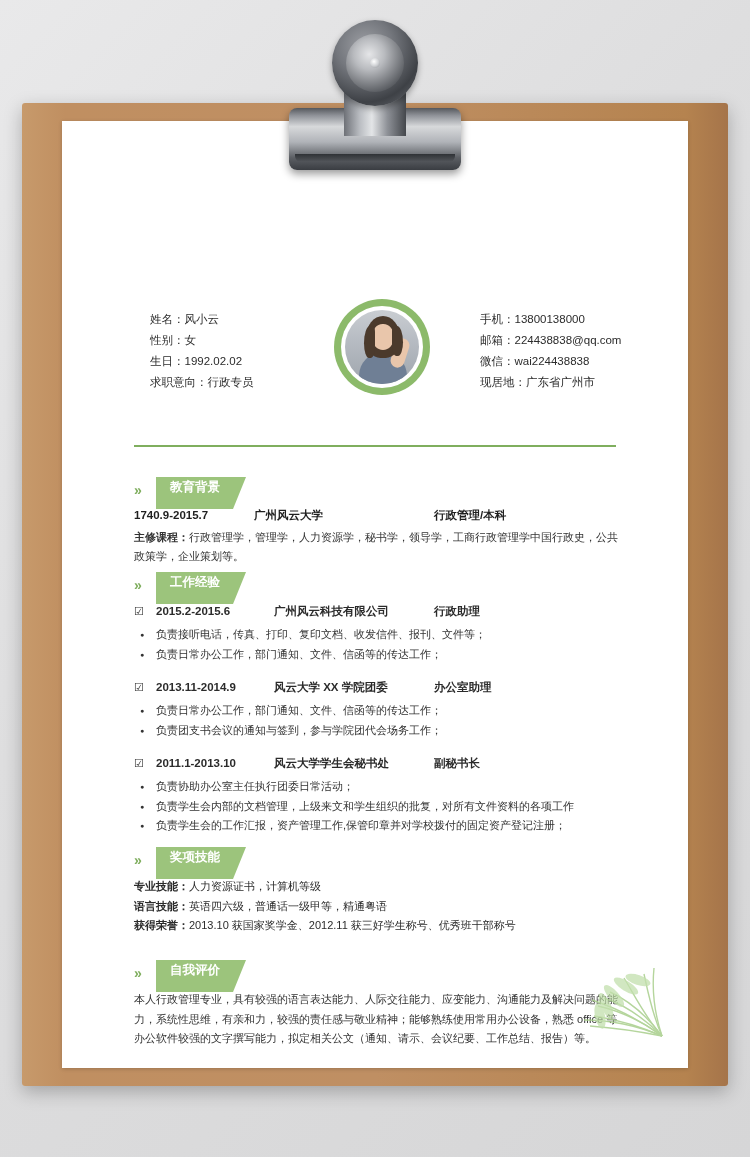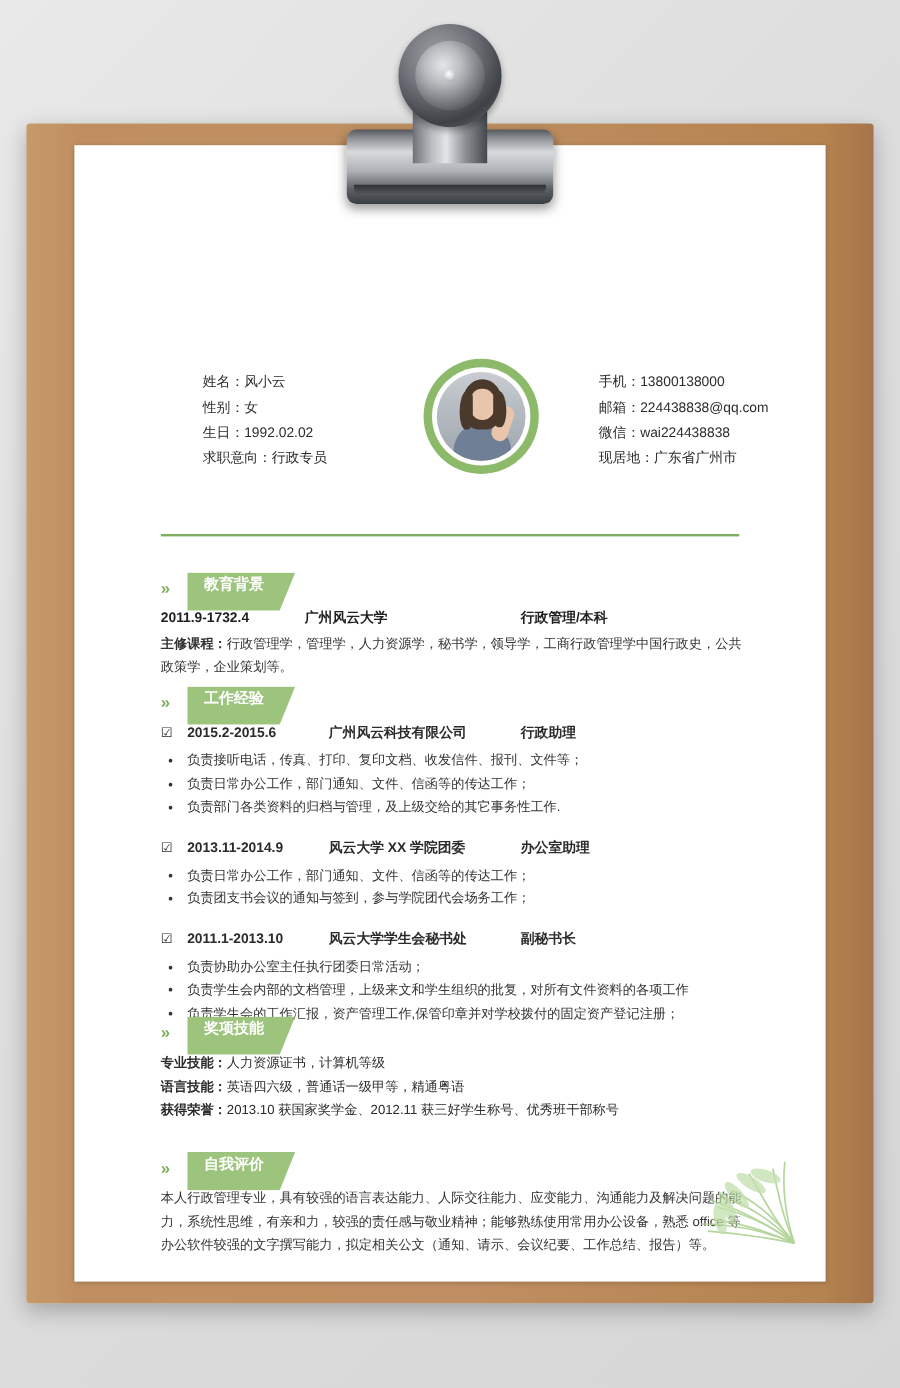--- a/index.html
+++ b/index.html
@@ -72,21 +72,21 @@
   .resume {
     position: absolute;
     left: 0; top: 0; width: 626px; height: 947px;
     color: #2b2b2b;
     font-size: 11px;
     line-height: 1.7;
   }
 
   
   .header {
-    position: absolute; left: 0; top: 174px; width: 626px; height: 120px; margin-left: 19px;
+    position: absolute; left: 0; top: 174px; width: 626px; height: 120px;
   }
   .hdr-left { position: absolute; left: 88px; top: 14px; width: 170px; }
   .hdr-right { position: absolute; left: 418px; top: 14px; width: 190px; }
   .hdr-line { font-size: 11.5px; color: #2b2b2b; line-height: 21px; white-space: nowrap; }
   .hdr-line .lbl { color: #2b2b2b; }
 
   .photo-wrap {
     position: absolute; left: 272px; top: 4px; width: 96px; height: 96px;
   }
   .photo-deco {
@@ -240,21 +240,21 @@
 
       <div class="divider"></div>
 
       <div class="sec-head" style="left:72px; top:356px;">
         <span class="sec-chev">»</span>
         <span class="sec-band">教育背景</span>
       </div>
 
       <div class="blk" style="top:385px;">
         <div class="row-title" style="position:relative;">
-          <span>2011.9-1732.4</span>
+          <span>1740.9-2015.7</span>
           <span class="c2">广州风云大学</span>
           <span class="c3">行政管理/本科</span>
         </div>
         <div class="para" style="margin-top:2px;">
           <span class="bold">主修课程：</span><span>行政管理学，管理学，人力资源学，秘书学，领导学，工商行政管理学中国行政史，公共政策学，企业策划等。</span>
         </div>
       </div>
 
       <div class="sec-head" style="left:72px; top:451px;">
         <span class="sec-chev">»</span>
@@ -266,21 +266,20 @@
         <div class="job">
           <div class="job-head">
             <span class="chk">☑</span>
             <span class="d">2015.2-2015.6</span>
             <span class="o">广州风云科技有限公司</span>
             <span class="r">行政助理</span>
           </div>
           <ul class="duties">
             <li>负责接听电话，传真、打印、复印文档、收发信件、报刊、文件等；</li>
             <li>负责日常办公工作，部门通知、文件、信函等的传达工作；</li>
-            <li>负责部门各类资料的归档与管理，及上级交给的其它事务性工作.</li>
           </ul>
         </div>
 
         <div class="job" style="margin-top:14px;">
           <div class="job-head">
             <span class="chk">☑</span>
             <span class="d">2013.11-2014.9</span>
             <span class="o">风云大学 XX 学院团委</span>
             <span class="r">办公室助理</span>
           </div>

